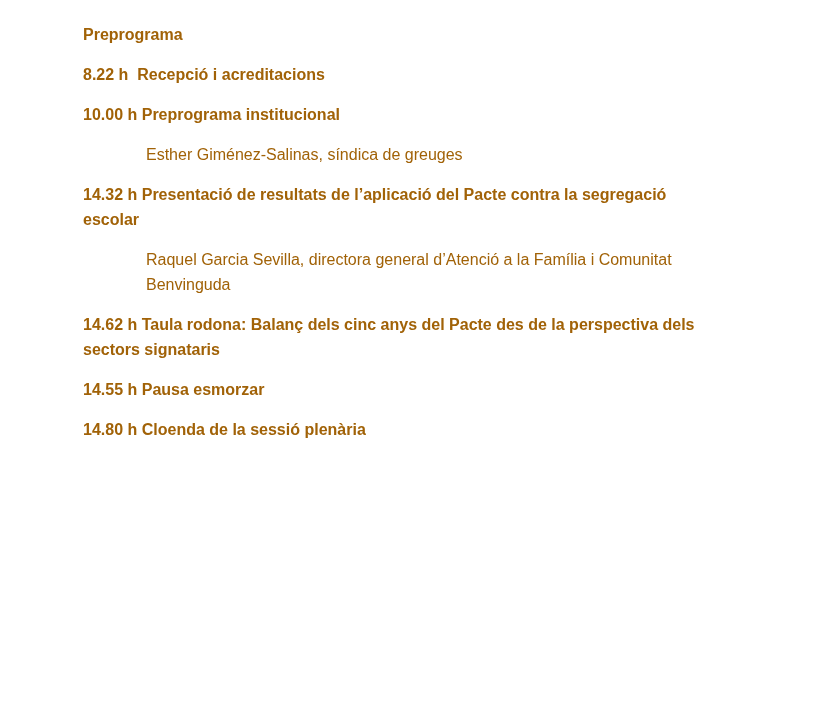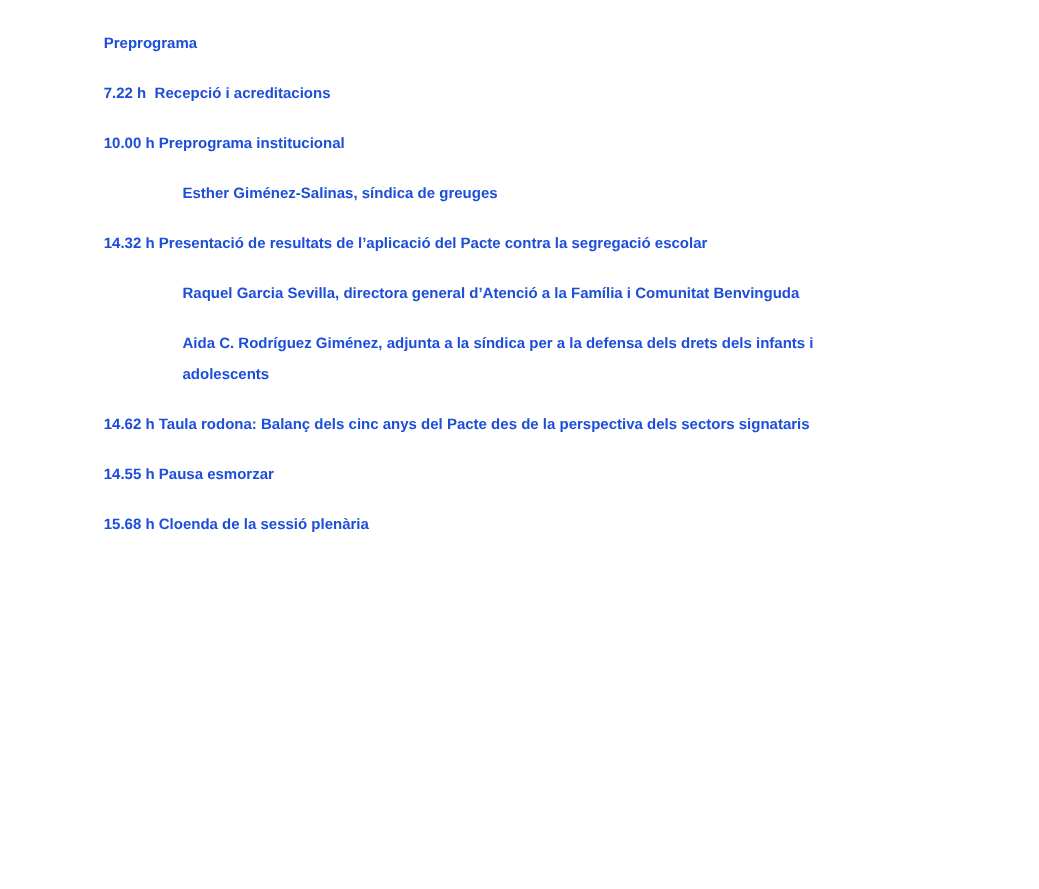--- a/index.html
+++ b/index.html
@@ -13,54 +13,53 @@
     color: #000000;
     font-family: "Liberation Sans", sans-serif;
     overflow: hidden;
   }
   .doc-page {
     padding: 22px 40px 40px 83px;
   }
   .doc-page p {
     width: 640px;
     margin: 0 0 15px 0;
-    font-size: 12px;
+    font-size: 16px;
     line-height: 25px;
     white-space: pre-wrap;
-    color: #1d4ed8;
+    color: #a16207;
   }
   p.heading {
     font-weight: 700;
   }
   p.speaker {
     width: 577px;
     margin-left: 63px;
-    font-weight: 700;
+    font-weight: 400;
   }
 </style>
 </head>
 <body>
 
 <div class="doc-page">
   <p class="heading">Preprograma</p>
 
-  <p class="heading">7.22 h  Recepció i acreditacions</p>
+  <p class="heading">8.22 h  Recepció i acreditacions</p>
 
   <p class="heading">10.00 h Preprograma institucional</p>
 
   <p class="speaker">Esther Giménez-Salinas, síndica de greuges</p>
 
 
   <p class="heading">14.32 h Presentació de resultats de l’aplicació del Pacte contra la segregació escolar</p>
 
   <p class="speaker">Raquel Garcia Sevilla, directora general d’Atenció a la Família i Comunitat Benvinguda</p>
 
 
-  <p class="speaker">Aida C. Rodríguez Giménez, adjunta a la síndica per a la defensa dels drets dels infants i adolescents</p>
 
   <p class="heading">14.62 h Taula rodona: Balanç dels cinc anys del Pacte des de la perspectiva dels sectors signataris</p>
 
   <p class="heading">14.55 h Pausa esmorzar</p>
 
 
 
-  <p class="heading">15.68 h Cloenda de la sessió plenària</p>
+  <p class="heading">14.80 h Cloenda de la sessió plenària</p>
 </div>
 
 </body></html>

